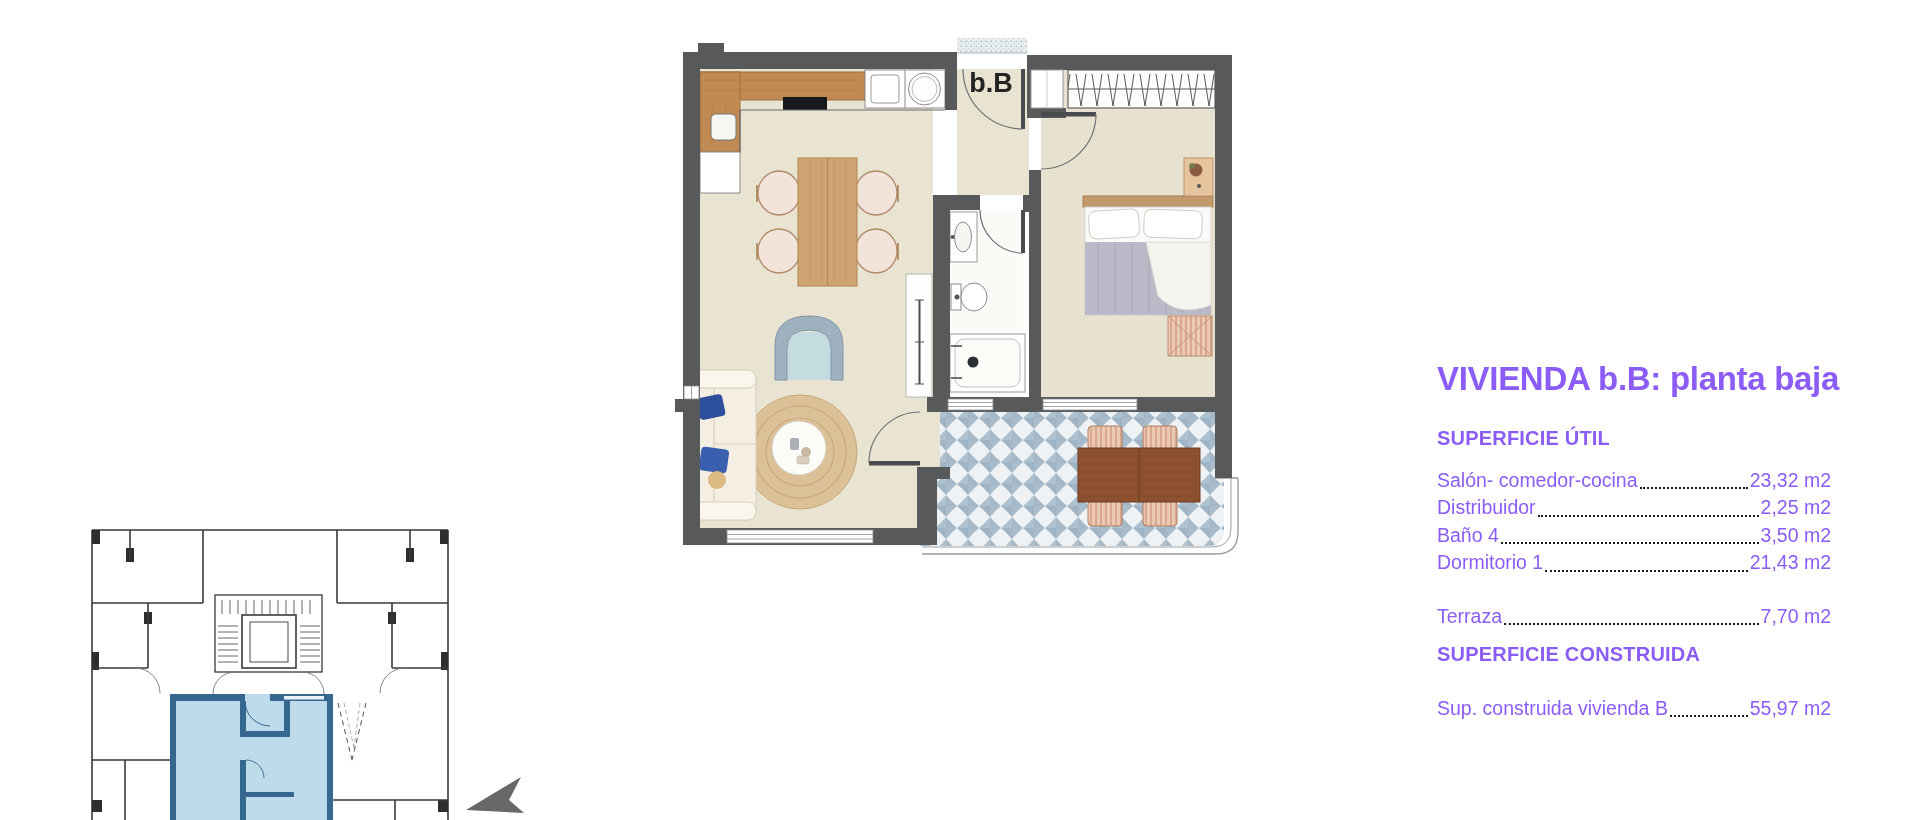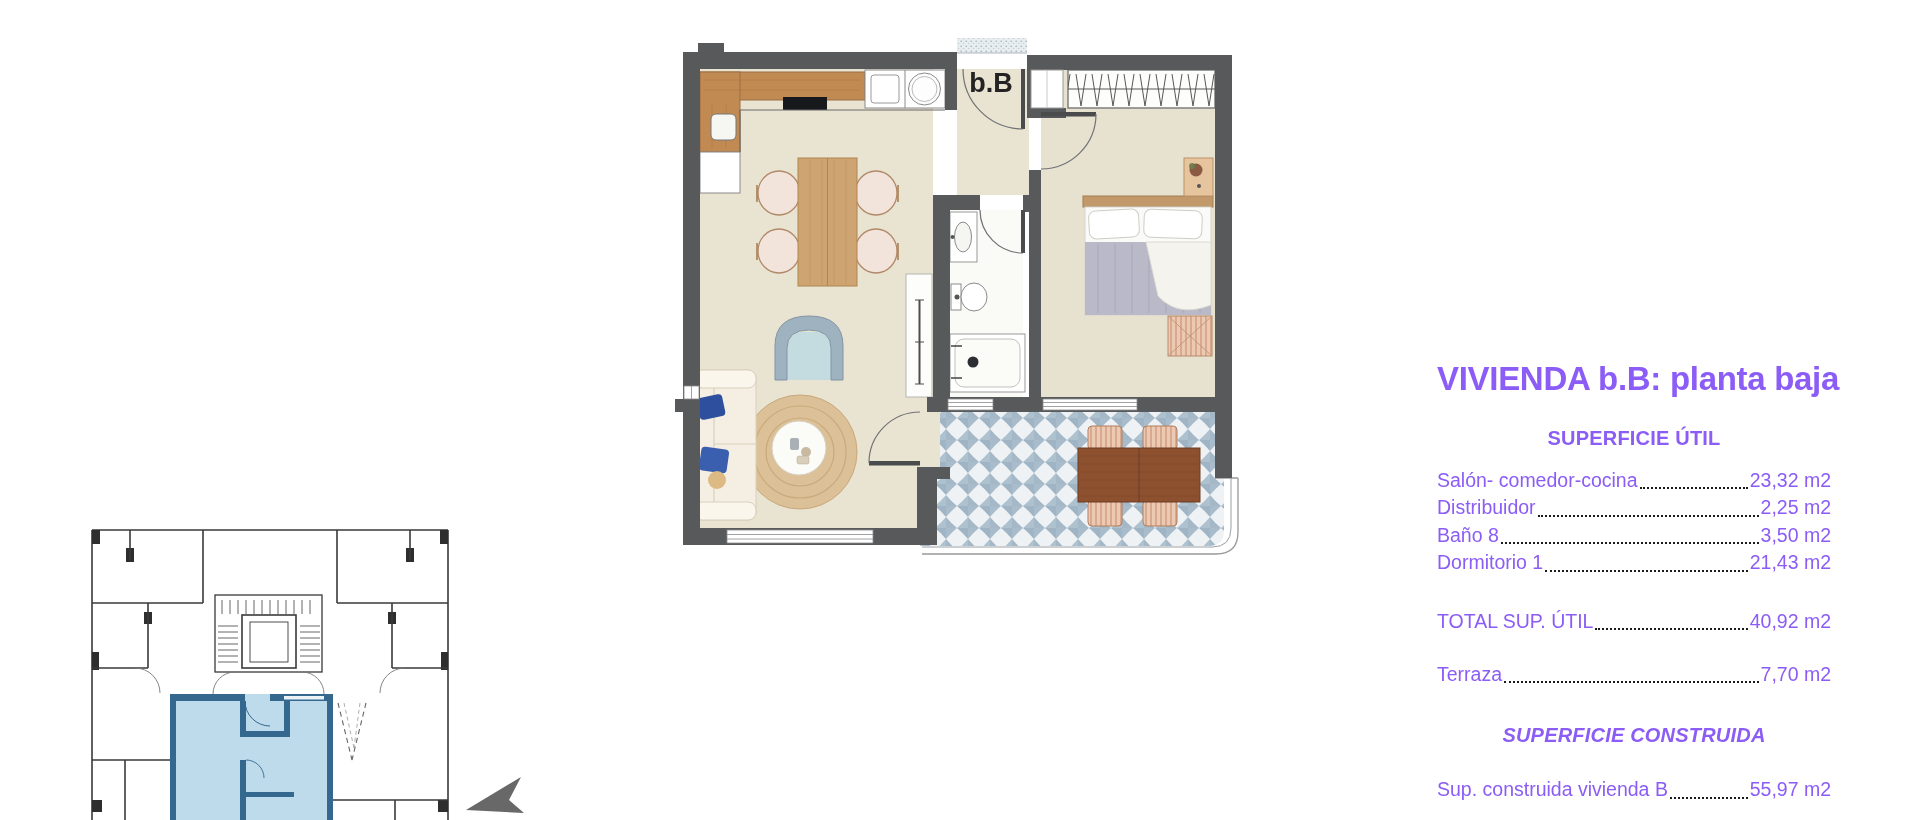--- a/index.html
+++ b/index.html
@@ -1,30 +1,30 @@
 <!DOCTYPE html>
 <html><head>
 <meta charset="utf-8">
 <style>
   html,body{margin:0;padding:0;background:#ffffff;width:1920px;height:820px;overflow:hidden;
             font-family:"Liberation Sans",sans-serif;}
-  #stage{position:relative;width:1920px;height:820px;background:#fff;text-align:center;}
+  #stage{position:relative;width:1920px;height:820px;background:#fff;}
   #plan-svg{position:absolute;left:0;top:0;}
   
   .panel{position:absolute;left:1437px;top:360px;width:394px;color:#8b5cf6;}
   .title{font-size:33px;font-weight:600;letter-spacing:-.3px;line-height:38px;white-space:nowrap;}
   .sec{font-size:20px;font-weight:700;margin-top:29px;letter-spacing:.2px;}
   .rows{margin-top:17px;}
   .row{display:flex;align-items:flex-end;font-size:19.5px;line-height:27.4px;height:27.4px;}
   .row .lbl{white-space:nowrap;}
   .row .val{white-space:nowrap;}
   .row .dots{flex:1;border-bottom:2.6px dotted #1b1b1b;margin:0 2px 5px 2px;min-width:12px;}
   .row.total{margin-top:31px;}
   .row.terr{margin-top:26px;}
-  .sec2{margin-top:36px;font-style:italic;}
+  .sec2{margin-top:13px;}
   .row.constr{margin-top:29px;}
 </style>
 </head>
 <body>
 
 <div id="stage">
 
 <svg id="plan-svg" width="1920" height="820" viewBox="0 0 1920 820">
   <defs>
     <pattern id="terr" width="22" height="22" patternUnits="userSpaceOnUse">
@@ -338,36 +338,31 @@
         <span class="lbl">Salón- comedor-cocina</span>
         <span class="dots"></span>
         <span class="val">23,32 m2</span>
       </div>
       <div class="row">
         <span class="lbl">Distribuidor</span>
         <span class="dots"></span>
         <span class="val">2,25 m2</span>
       </div>
       <div class="row">
-        <span class="lbl">Baño 8</span>
+        <span class="lbl">Baño 4</span>
         <span class="dots"></span>
         <span class="val">3,50 m2</span>
       </div>
       <div class="row">
         <span class="lbl">Dormitorio 1</span>
         <span class="dots"></span>
         <span class="val">21,43 m2</span>
       </div>
     </div>
 
-    <div class="row total">
-      <span class="lbl">TOTAL SUP. ÚTIL</span>
-      <span class="dots"></span>
-      <span class="val">40,92 m2</span>
-    </div>
 
     <div class="row terr">
       <span class="lbl">Terraza</span>
       <span class="dots"></span>
       <span class="val">7,70 m2</span>
     </div>
 
     <div class="sec sec2">SUPERFICIE CONSTRUIDA</div>
 
     <div class="row constr">

